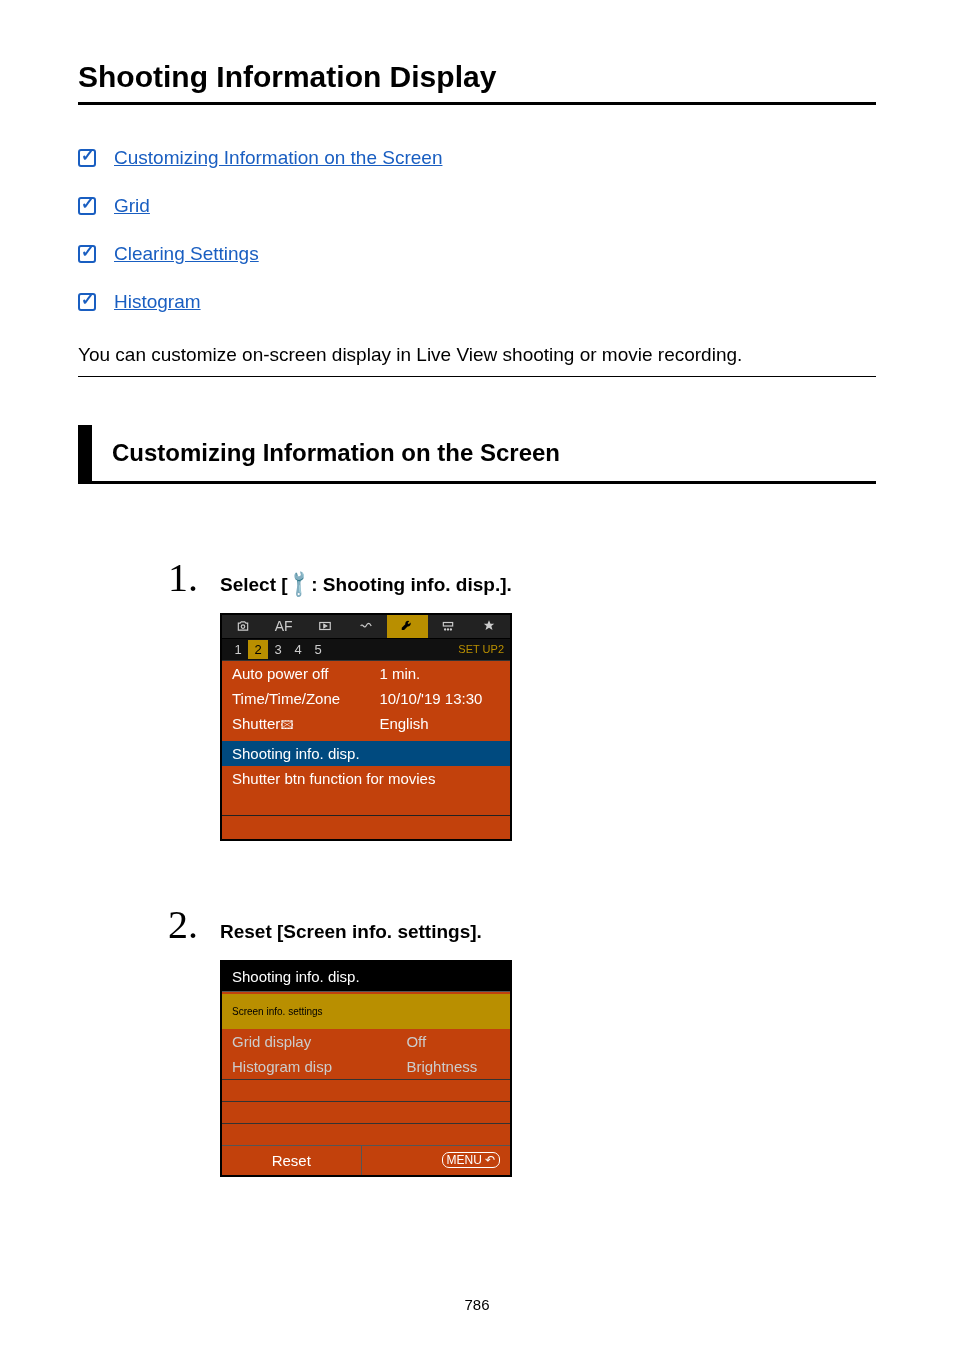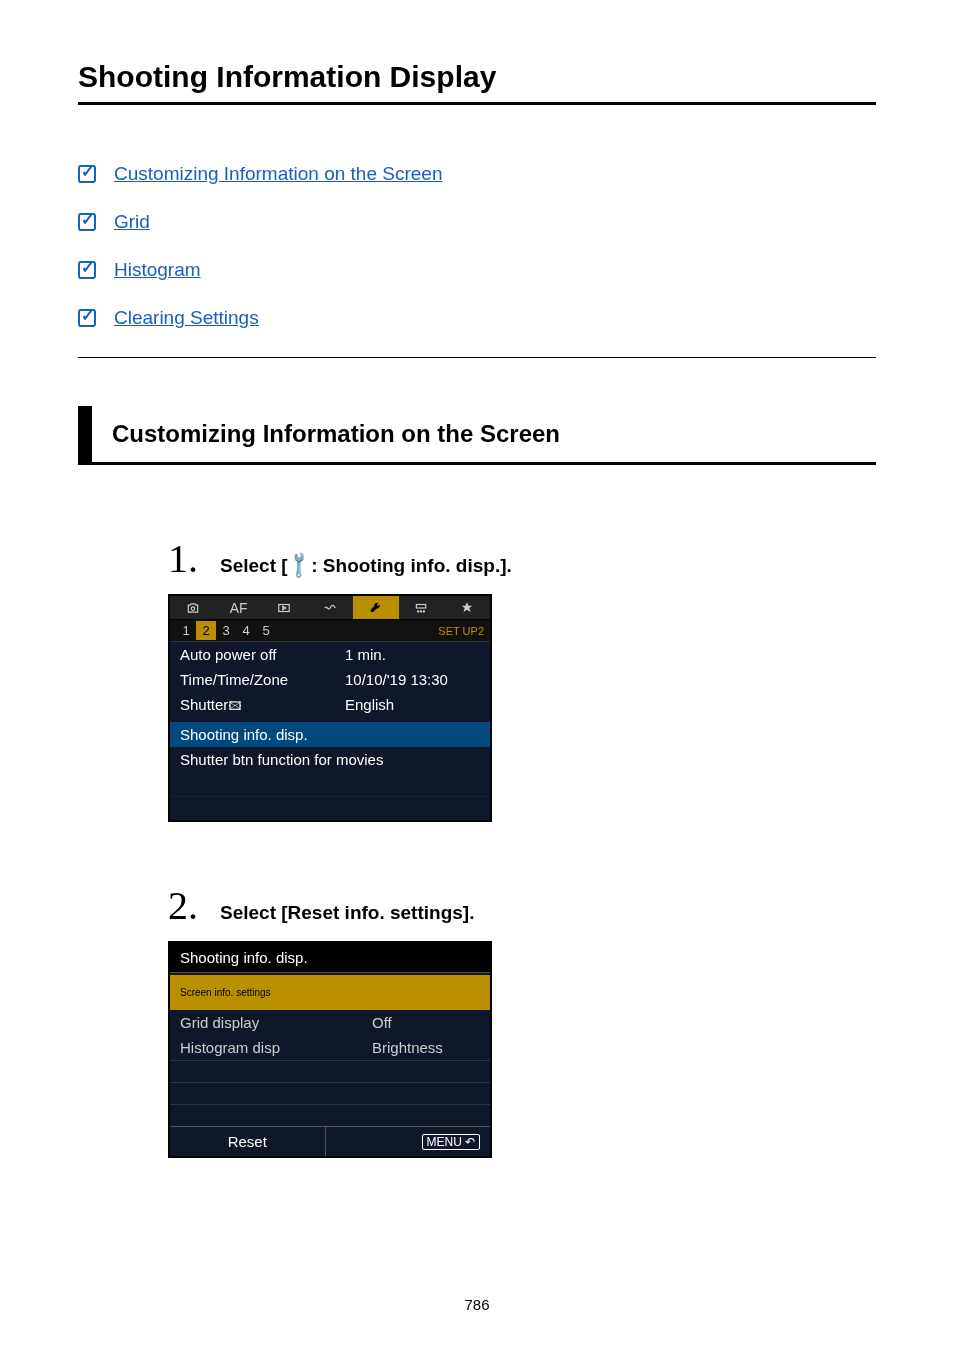--- a/index.html
+++ b/index.html
@@ -12,21 +12,21 @@
     position: relative;
   }
   .page {
     padding: 60px 78px 0 78px;
   }
   h1.title {
     font-size: 30px;
     font-weight: bold;
     padding-bottom: 8px;
     border-bottom: 3px solid #000;
-    margin-bottom: 58px;
+    margin-bottom: 42px;
   }
   .toc {
     margin-bottom: 28px;
   }
   .toc-item {
     display: flex;
     align-items: center;
     margin-bottom: 26px;
     font-size: 19px;
   }
@@ -93,23 +93,24 @@
     font-weight: bold;
   }
   .wrench-icon {
     display: inline-block;
     transform: rotate(45deg);
     font-weight: bold;
   }
 
   
   .cam {
-    width: 324px;
-    background: #0f172a;
+    width: 292px;
+    background: #c2410c;
     border: 2px solid #000;
+    margin-left: 52px;
     font-family: Arial, sans-serif;
     font-size: 15px;
     color: #fff;
   }
   .cam-tabs {
     display: flex;
     background: #222;
     height: 24px;
   }
   .cam-tab {
@@ -172,21 +173,21 @@
   }
   .cam2 .bb-left {
     flex:1; display:flex; align-items:center; justify-content:center;
     border-right:1px solid #555; color:#fff; font-size:15px;
   }
   .cam2 .bb-right {
     flex:1; display:flex; align-items:center; justify-content:flex-end;
     padding-right:10px;
   }
   .menu-back {
-    border: 1px solid #fff; border-radius: 2px;
+    border: 1px solid #fff; border-radius: 7px;
     font-size: 12px; padding: 0 4px; color:#fff;
     display:inline-flex; align-items:center; gap:3px;
   }
 
   .svg-icon { width: 16px; height: 14px; }
 
   .pagenum {
     position: absolute;
     bottom: 32px;
     left: 0; right: 0;
@@ -205,28 +206,29 @@
     <div class="toc-item">
       <span class="toc-icon"></span>
       <a class="toc-link" href="#">Customizing Information on the Screen</a>
     </div>
     <div class="toc-item">
       <span class="toc-icon"></span>
       <a class="toc-link" href="#">Grid</a>
     </div>
     <div class="toc-item">
       <span class="toc-icon"></span>
-      <a class="toc-link" href="#">Histogram</a>
+      <a class="toc-link" href="#">Clearing Settings</a>
     </div>
     <div class="toc-item">
       <span class="toc-icon"></span>
-      <a class="toc-link" href="#">Clearing Settings</a>
+      <a class="toc-link" href="#">Histogram</a>
     </div>
   </div>
 
+  <p class="intro">You can customize on-screen display in Live View shooting or movie recording.</p>
   <div class="section-div"></div>
 
   <div class="section-heading">
     <div class="section-bar"></div>
     <div class="section-text">Customizing Information on the Screen</div>
   </div>
 
   <div class="step-block">
     <div class="step-head">
       <div class="step-num">1.</div>
@@ -300,21 +302,21 @@
         <span class="lbl" style="flex:1">Shutter btn function for movies</span>
       </div>
       <div class="cam-spacer"></div>
       <div class="cam-spacer" style="border-top:1px solid #222;"></div>
     </div>
   </div>
 
   <div class="step-block">
     <div class="step-head">
       <div class="step-num">2.</div>
-      <div class="step-title">Select [Reset info. settings].</div>
+      <div class="step-title">Reset [Screen info. settings].</div>
     </div>
 
     <div class="cam cam2">
       <div class="cam-header">Shooting info. disp.</div>
       <div class="divider"></div>
       <div class="hlrow">Screen info. settings</div>
       <div class="row2">
         <span class="lbl">Grid display</span>
         <span class="val">Off</span>
       </div>

